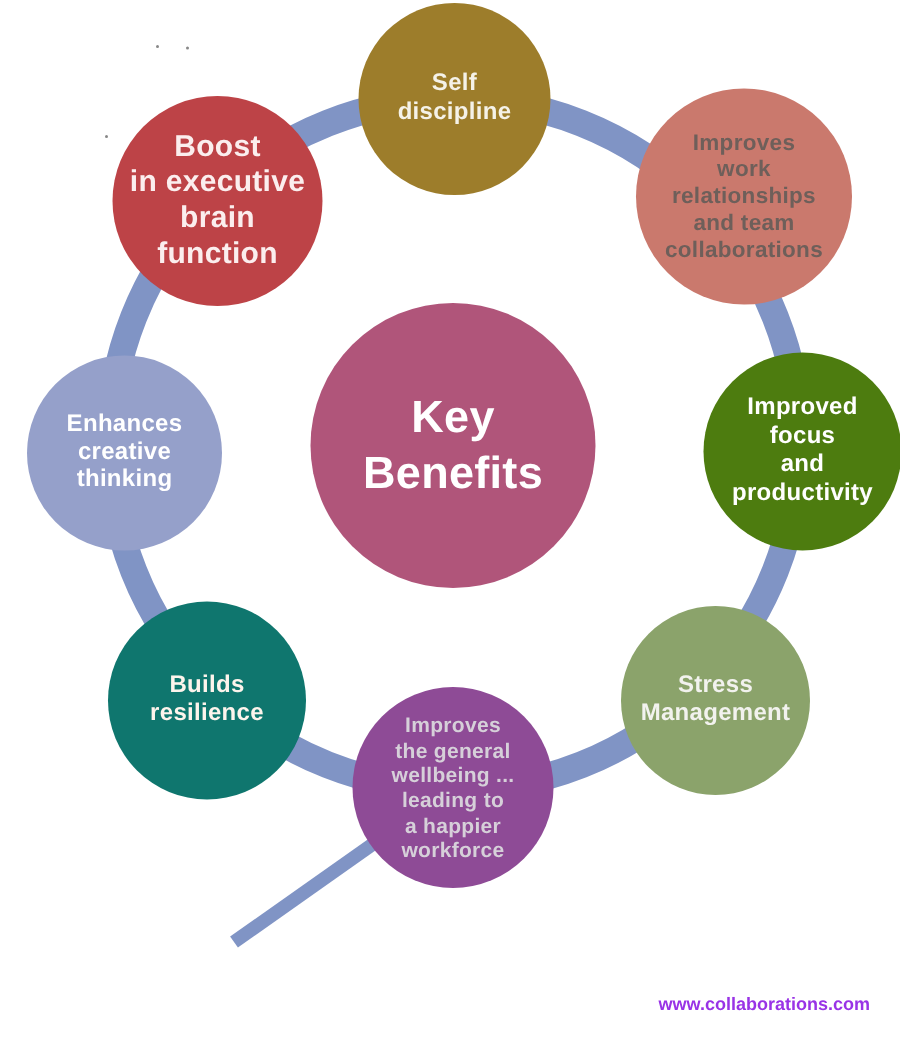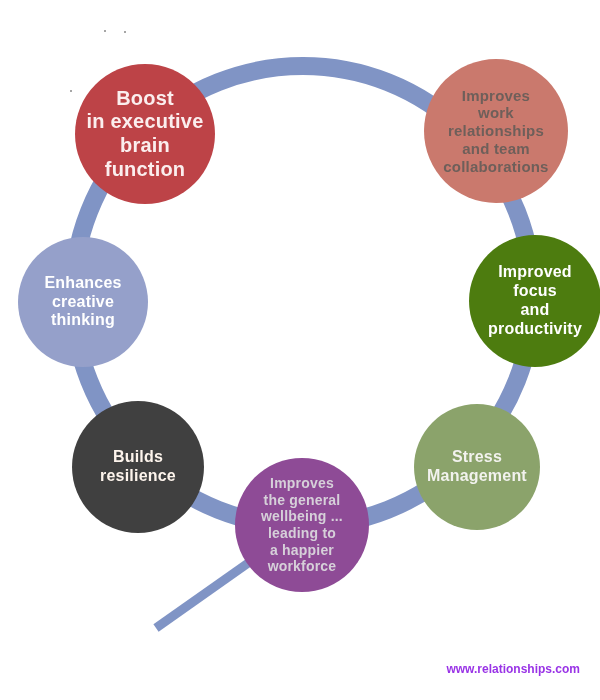--- a/index.html
+++ b/index.html
@@ -72,21 +72,29 @@
 
   <svg class="orbit-svg" width="600" height="700" viewBox="0 0 600 700">
     <circle cx="303" cy="296" r="230" fill="none" stroke-width="18" stroke="#8094c5"></circle>
     <line x1="302" y1="525" x2="156" y2="628" stroke-width="9" stroke="#8094c5"></line>
   </svg>
 
   <div class="speck" style="left:104px;top:30px"></div>
   <div class="speck" style="left:124px;top:31px"></div>
   <div class="speck" style="left:70px;top:90px"></div>
 
+  <div class="circle c-center" style="background: rgb(176, 85, 122); color: rgb(255, 255, 255);">
+    <span class="lbl">Key
+Benefits</span>
+  </div>
 
+  <div class="circle c-top" style="background: rgb(157, 125, 43); color: rgb(245, 242, 232);">
+    <span class="lbl">Self
+discipline</span>
+  </div>
 
   <div class="circle c-topright" style="background: rgb(202, 121, 109); color: rgb(110, 95, 90);">
     <span class="lbl">Improves
 work
 relationships
 and team
 collaborations</span>
   </div>
 
   <div class="circle c-right" style="background: #4d7c0f; color: rgb(255, 255, 255);">
@@ -104,33 +112,33 @@
   <div class="circle c-bottom" style="background: rgb(142, 75, 150); color: rgb(214, 208, 217);">
     <span class="lbl">Improves
 the general
 wellbeing ...
 leading to
 a happier
 workforce</span>
   </div>
 
 
-  <div class="circle c-bottomleft" style="background: #404040; color: rgb(253, 244, 236);">
+  <div class="circle c-bottomleft" style="background: #0f766e; color: rgb(253, 244, 236);">
     <span class="lbl">Builds
 resilience</span>
   </div>
 
   <div class="circle c-left" style="background: rgb(149, 160, 202); color: rgb(255, 255, 255); align-items: center;">
     <span class="lbl">Enhances
 creative
 thinking</span>
   </div>
 
   <div class="circle c-topleft" style="background: rgb(189, 67, 71); color: rgb(251, 238, 238);">
     <span class="lbl">Boost
 in executive
 brain
 function</span>
   </div>
 
-  <a class="website" href="#" style="color: rgb(153, 51, 230);">www.relationships.com</a>
+  <a class="website" href="#" style="color: rgb(153, 51, 230);">www.collaborations.com</a>
 
 </div>
 
 </body></html>

